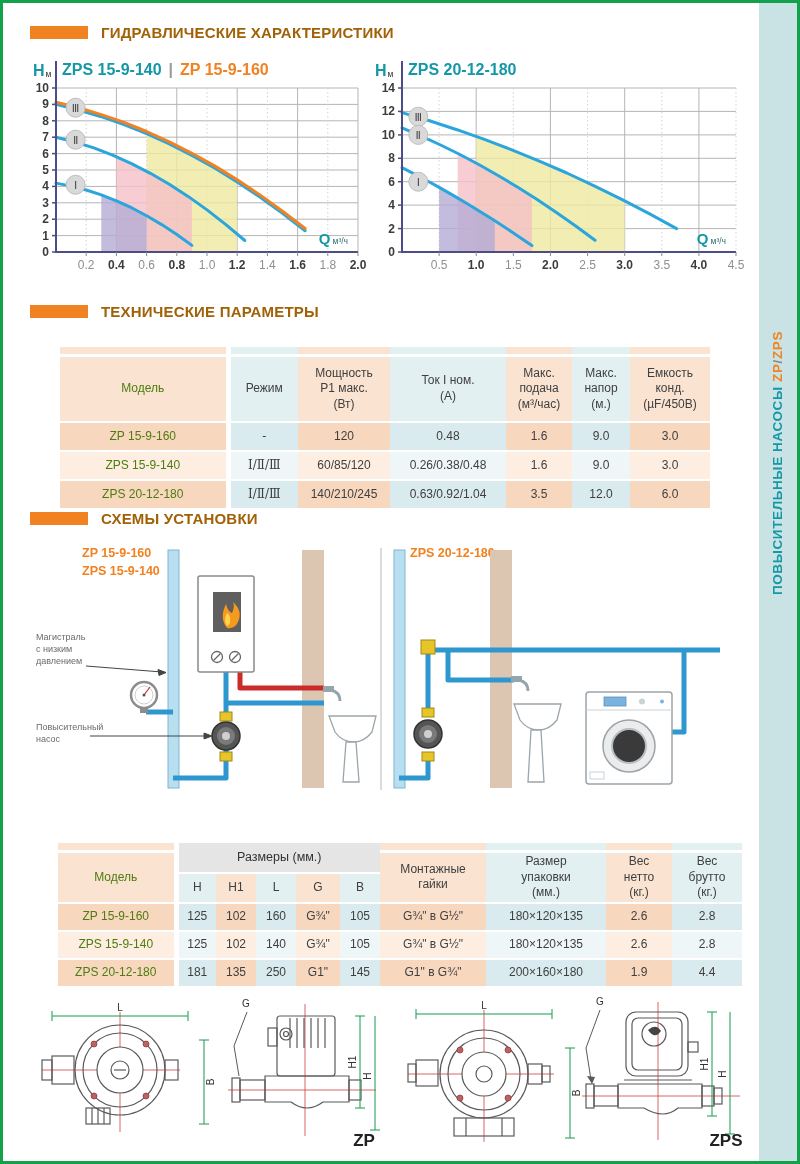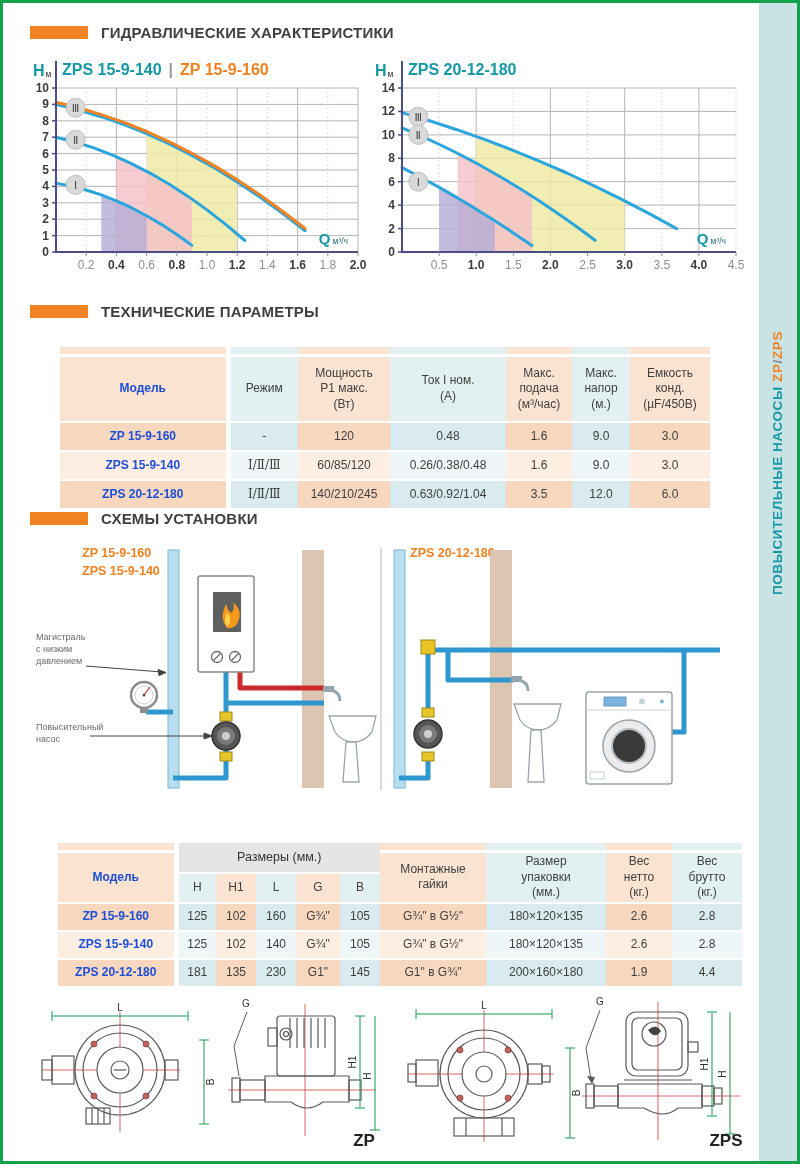--- a/index.html
+++ b/index.html
@@ -11,37 +11,37 @@
   .sidebar{position:absolute;top:3px;bottom:3px;right:3px;width:38px;background:#c9e2e4;z-index:1;}
   .vtext{
     position:absolute;top:328px;right:12px;
     writing-mode:vertical-rl;transform:rotate(180deg);
     font-size:13.5px;font-weight:bold;letter-spacing:.6px;white-space:nowrap;
   }
   .vt-teal{color:#1598a6;} .vt-orange{color:#f08221;} .vt-gray{color:#8a8a8a;}
   .content{position:absolute;inset:0;z-index:2;}
   .sec{position:absolute;left:30px;display:flex;align-items:center;gap:13px;}
   .sec .bar{width:58px;height:13px;background:#f08221;flex:none;}
-  .sec h2{margin:0;font-size:15px;font-weight:bold;color:#404040;letter-spacing:.2px;}
+  .sec h2{margin:0;font-size:15px;font-weight:bold;color:#a16207;letter-spacing:.2px;}
   .charts{position:absolute;top:54px;left:30px;display:flex;gap:6px;}
   svg text{font-family:"Liberation Sans","DejaVu Sans",sans-serif;}
 
   table{border-collapse:collapse;table-layout:fixed;}
   td,th{font-size:12px;color:#3f3f3f;text-align:center;vertical-align:middle;
         padding:1px 2px;border-bottom:2px solid #fff;font-weight:normal;line-height:1.3;}
   th{white-space:pre-line;}
   .gap{border-right:5px solid #fff;}
   .strip td{height:7px;border-bottom:3px solid #fff;padding:0;}
   .s-p,.h-p{background:#fae3d1;}
   .s-c,.h-c{background:#e2f0f1;}
   .dk .b-p{background:#f8d7bf;}
   .dk .b-c{background:#d9ebee;}
   .lt .b-p{background:#fdeee1;}
   .lt .b-c{background:#eef6f7;}
-  .model,.model-h{font-weight:bold;color:#1d4ed8;}
+  .model,.model-h{font-weight:normal;color:#4d7c0f;}
   #tech-table{position:absolute;top:347px;left:60px;}
   #tech-table tr.hd th{height:62px;}
   #tech-table tr.dk td,#tech-table tr.lt td{height:25px;}
   #tech-table td:nth-child(2){font-family:"DejaVu Serif","DejaVu Sans",serif;}
   #dims-table{position:absolute;top:843px;left:58px;}
   #dims-table .g-hd{background:#e5e5e5;font-size:12.5px;color:#333;border-bottom:2px solid #fff;}
   #dims-table tr.hd th{height:26px;}
   #dims-table tr.hd2 th{height:26px;}
   #dims-table tr.dk td,#dims-table tr.lt td{height:24px;}
   .schemes{position:absolute;top:540px;left:30px;display:flex;}
@@ -466,21 +466,21 @@
           <td class="b-c">105</td>
           <td class="b-p">G¾" в G½"</td>
           <td class="b-c">180×120×135</td>
           <td class="b-p">2.6</td>
           <td class="b-c">2.8</td>
         </tr>
         <tr class="dk">
           <td class="b-p gap model">ZPS 20-12-180</td>
           <td class="b-c">181</td>
           <td class="b-p">135</td>
-          <td class="b-c">230</td>
+          <td class="b-c">250</td>
           <td class="b-p">G1"</td>
           <td class="b-c">145</td>
           <td class="b-p">G1" в G¾"</td>
           <td class="b-c">200×160×180</td>
           <td class="b-p">1.9</td>
           <td class="b-c">4.4</td>
         </tr>
       </tbody>
     </table>
 

